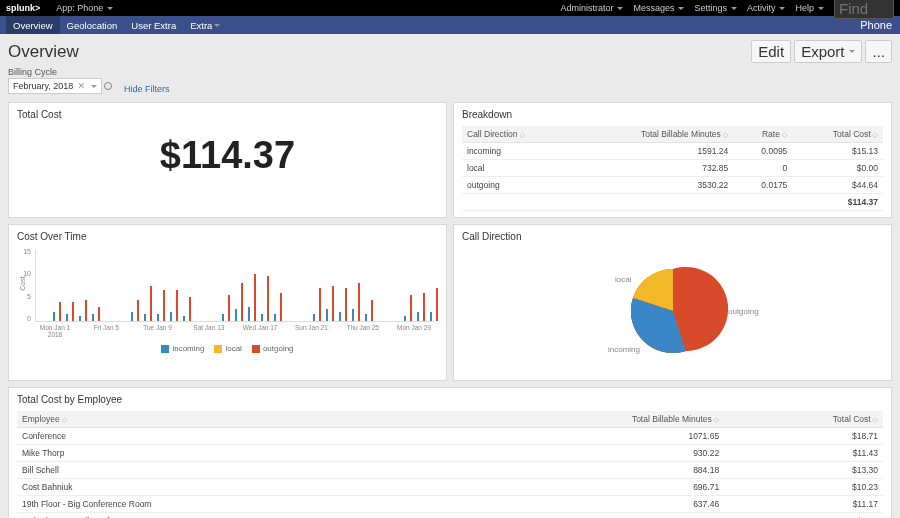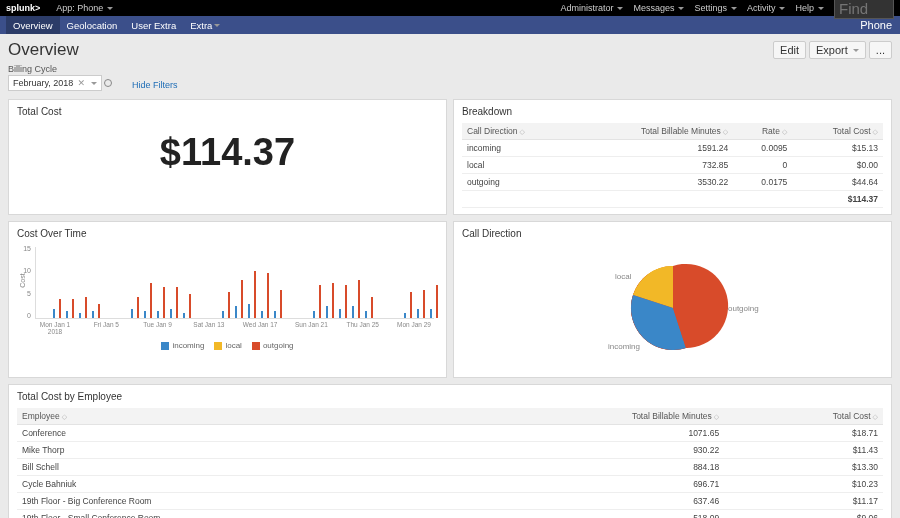--- a/index.html
+++ b/index.html
@@ -12,22 +12,22 @@
 .caret{display:inline-block;width:0;height:0;border-left:3px solid transparent;border-right:3px solid transparent;border-top:3px solid #999;margin-left:2px}
 .find{background:#333;border:1px solid #555;color:#ccc;font-size:15px;padding:1px 4px;width:60px}
 .navbar{background:#3b4f8a;color:#fff;display:flex;align-items:center;height:18px;padding:0 6px;font-size:9.5px}
 .navbar .tab{padding:0 7px;height:100%;display:flex;align-items:center;cursor:pointer}
 .navbar .tab.active{background:#2c3c68}
 .navbar .right{margin-left:auto;font-size:11px;padding-right:2px}
 .page{padding:6px 8px}
 .titlebar{display:flex;align-items:center}
 .titlebar h1{font-size:17px;font-weight:normal;margin:0;color:#333}
 .titlebar .btns{margin-left:auto;display:flex;gap:3px}
-.btn{background:#f6f6f6;border:1px solid #ccc;padding:2px 6px;font-size:11px;border-radius:2px;cursor:pointer;display:flex;align-items:center;gap:3px}
-.filters{display:flex;align-items:flex-start;gap:20px;margin-top:4px;font-size:9px}
+.btn{background:#f6f6f6;border:1px solid #ccc;padding:2px 6px;font-size:15px;border-radius:2px;cursor:pointer;display:flex;align-items:center;gap:3px}
+.filters{display:flex;align-items:flex-end;gap:12px;margin-top:4px;font-size:9px}
 .filters label{color:#555;display:block;margin-bottom:1px}
 .selectbox{border:1px solid #ccc;background:#fff;padding:2px 4px;display:flex;align-items:center;gap:4px;font-size:9px}
 .link{color:#1e6db6;cursor:pointer}
 .grid{display:grid;grid-template-columns:1fr 1fr;gap:6px;margin-top:8px}
 .panel{background:#fff;border:1px solid #d8d8d8;padding:6px 8px}
 .panel-title{font-size:10px;color:#333;margin-bottom:6px}
 .bignum{font-size:38px;font-weight:bold;text-align:center;padding:8px 0 14px;color:#222}
 table{width:100%;border-collapse:collapse;font-size:8.5px}
 th{background:#f3f3f3;text-align:left;font-weight:normal;color:#555;padding:3px 5px;border-bottom:1px solid #e3e3e3}
 th.right,td.right{text-align:right}
@@ -429,21 +429,21 @@
               <td>Mike Thorp</td>
               <td class="right">930.22</td>
               <td class="right">$11.43</td>
             </tr>
             <tr>
               <td>Bill Schell</td>
               <td class="right">884.18</td>
               <td class="right">$13.30</td>
             </tr>
             <tr>
-              <td>Cycle Bahniuk</td>
+              <td>Cost Bahniuk</td>
               <td class="right">696.71</td>
               <td class="right">$10.23</td>
             </tr>
             <tr>
               <td>19th Floor - Big Conference Room</td>
               <td class="right">637.46</td>
               <td class="right">$11.17</td>
             </tr>
             <tr>
               <td>19th Floor - Small Conference Room</td>

